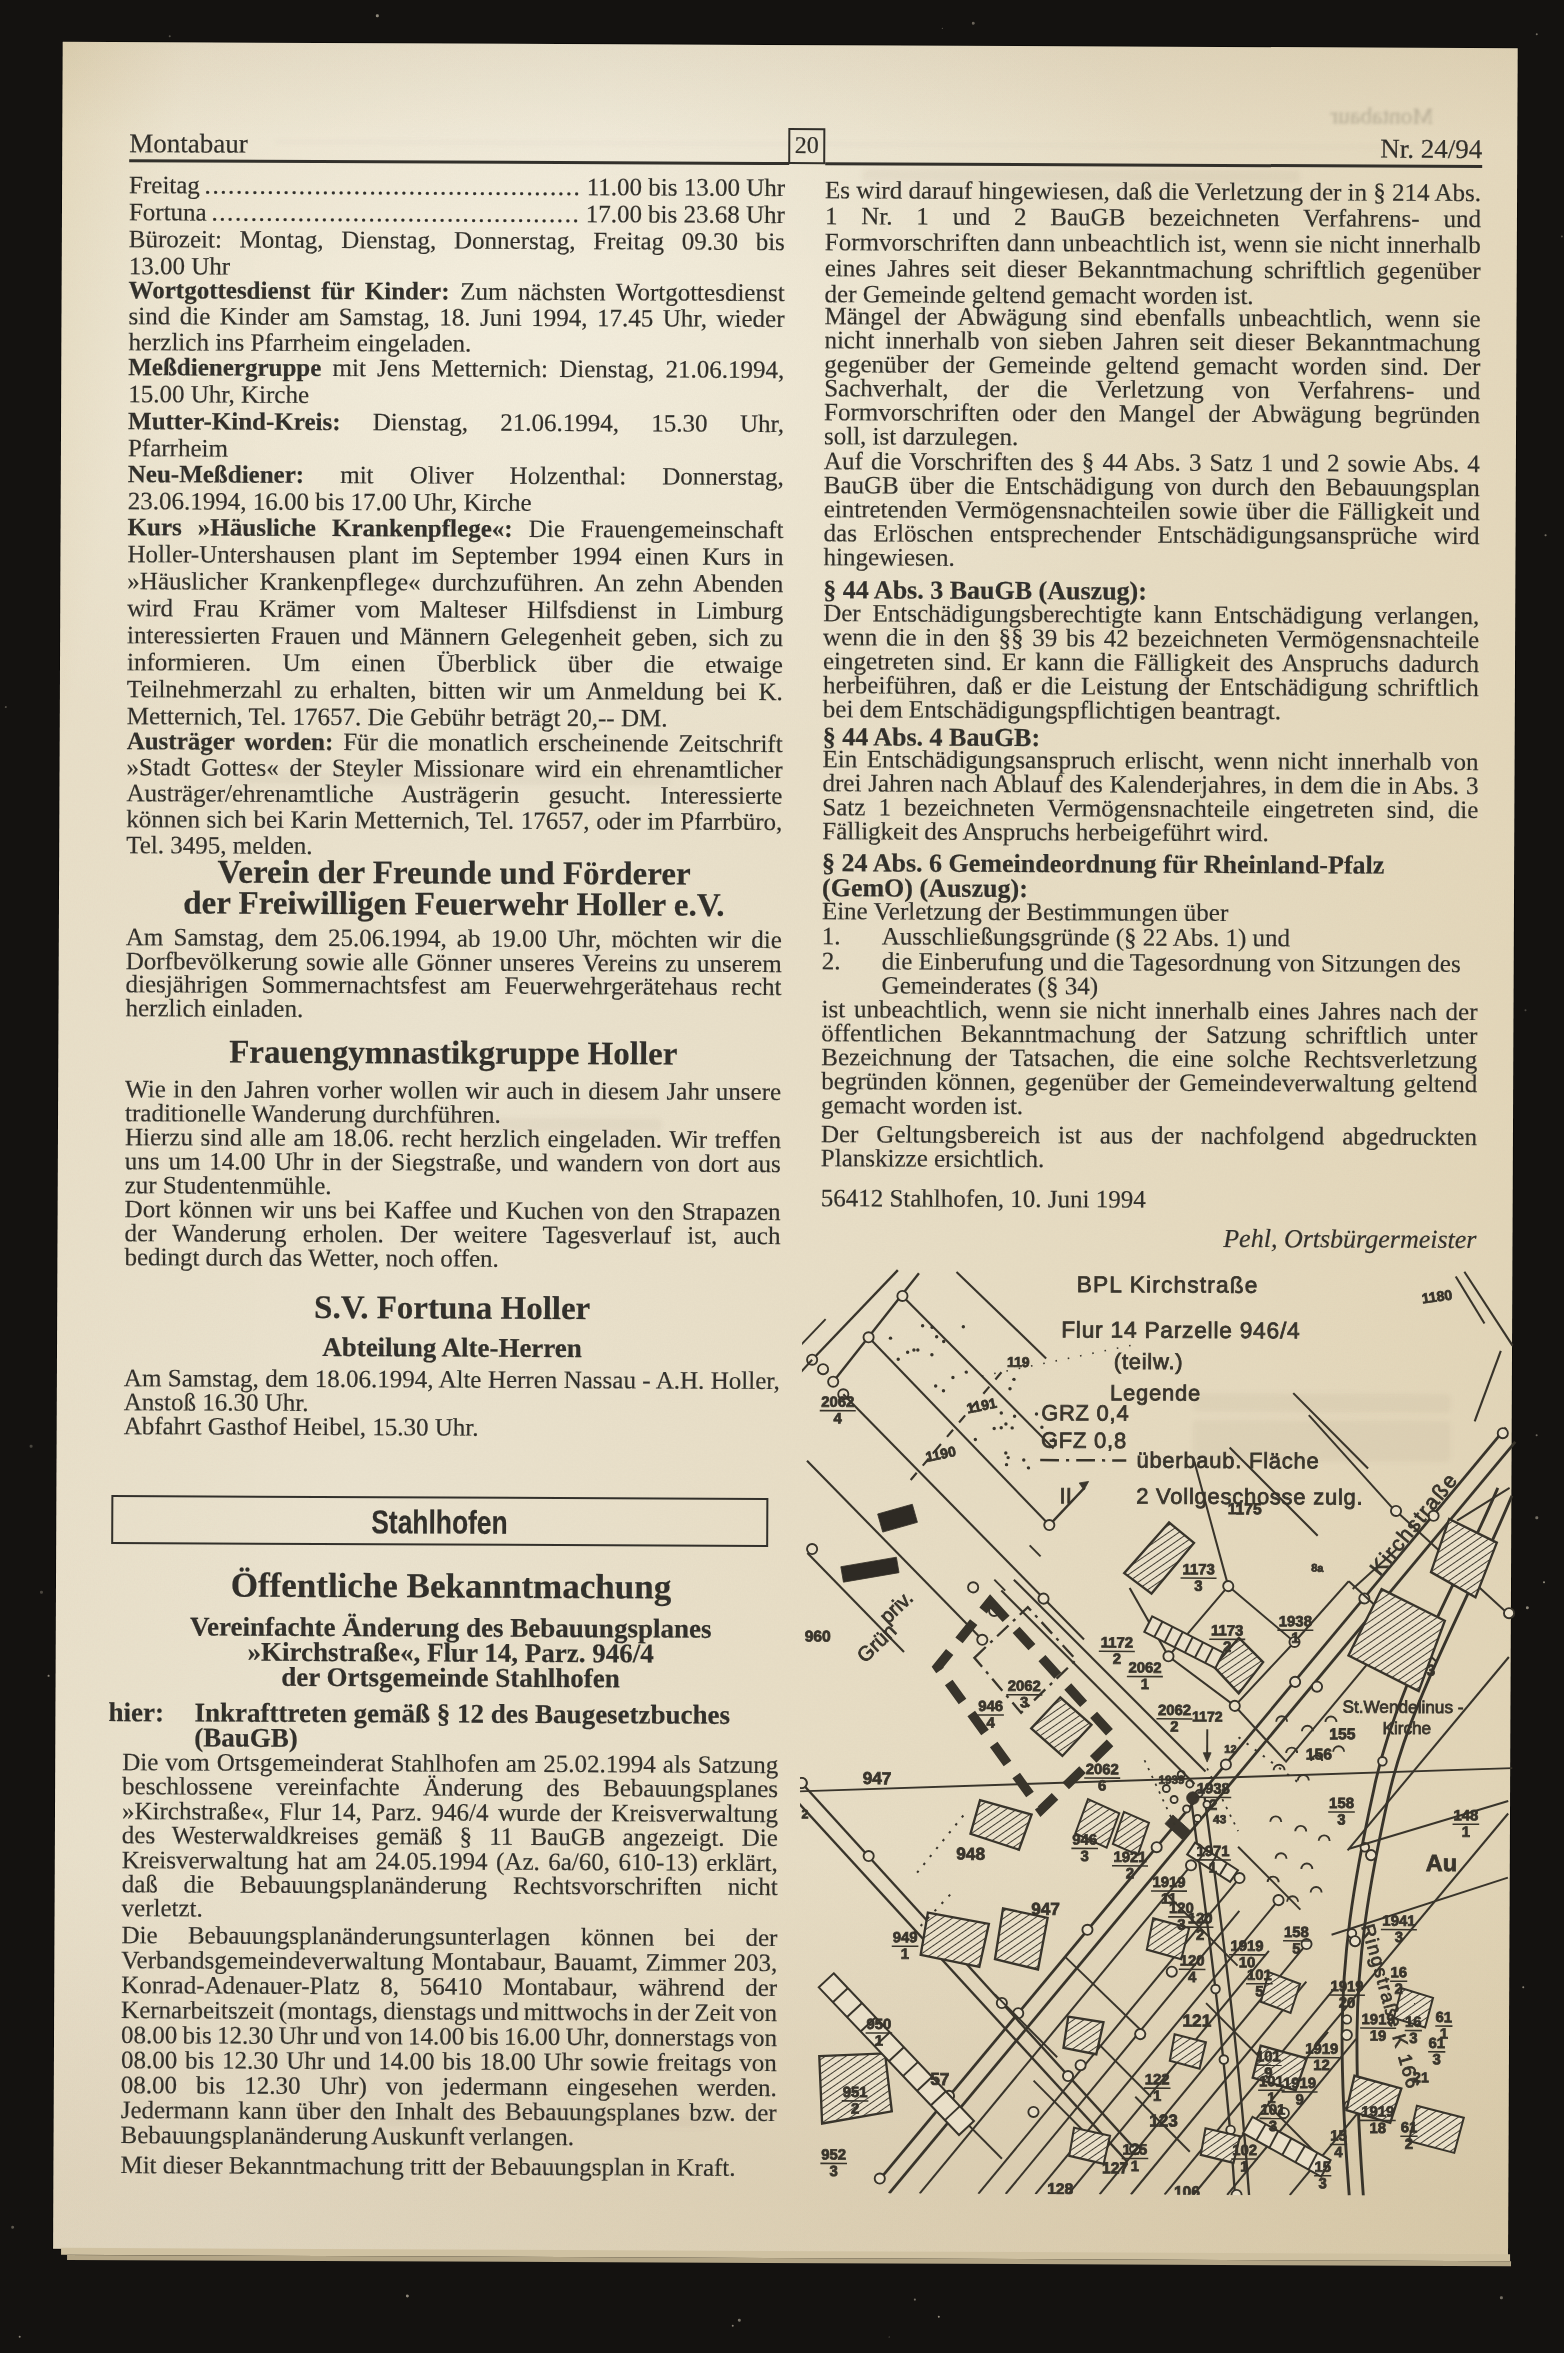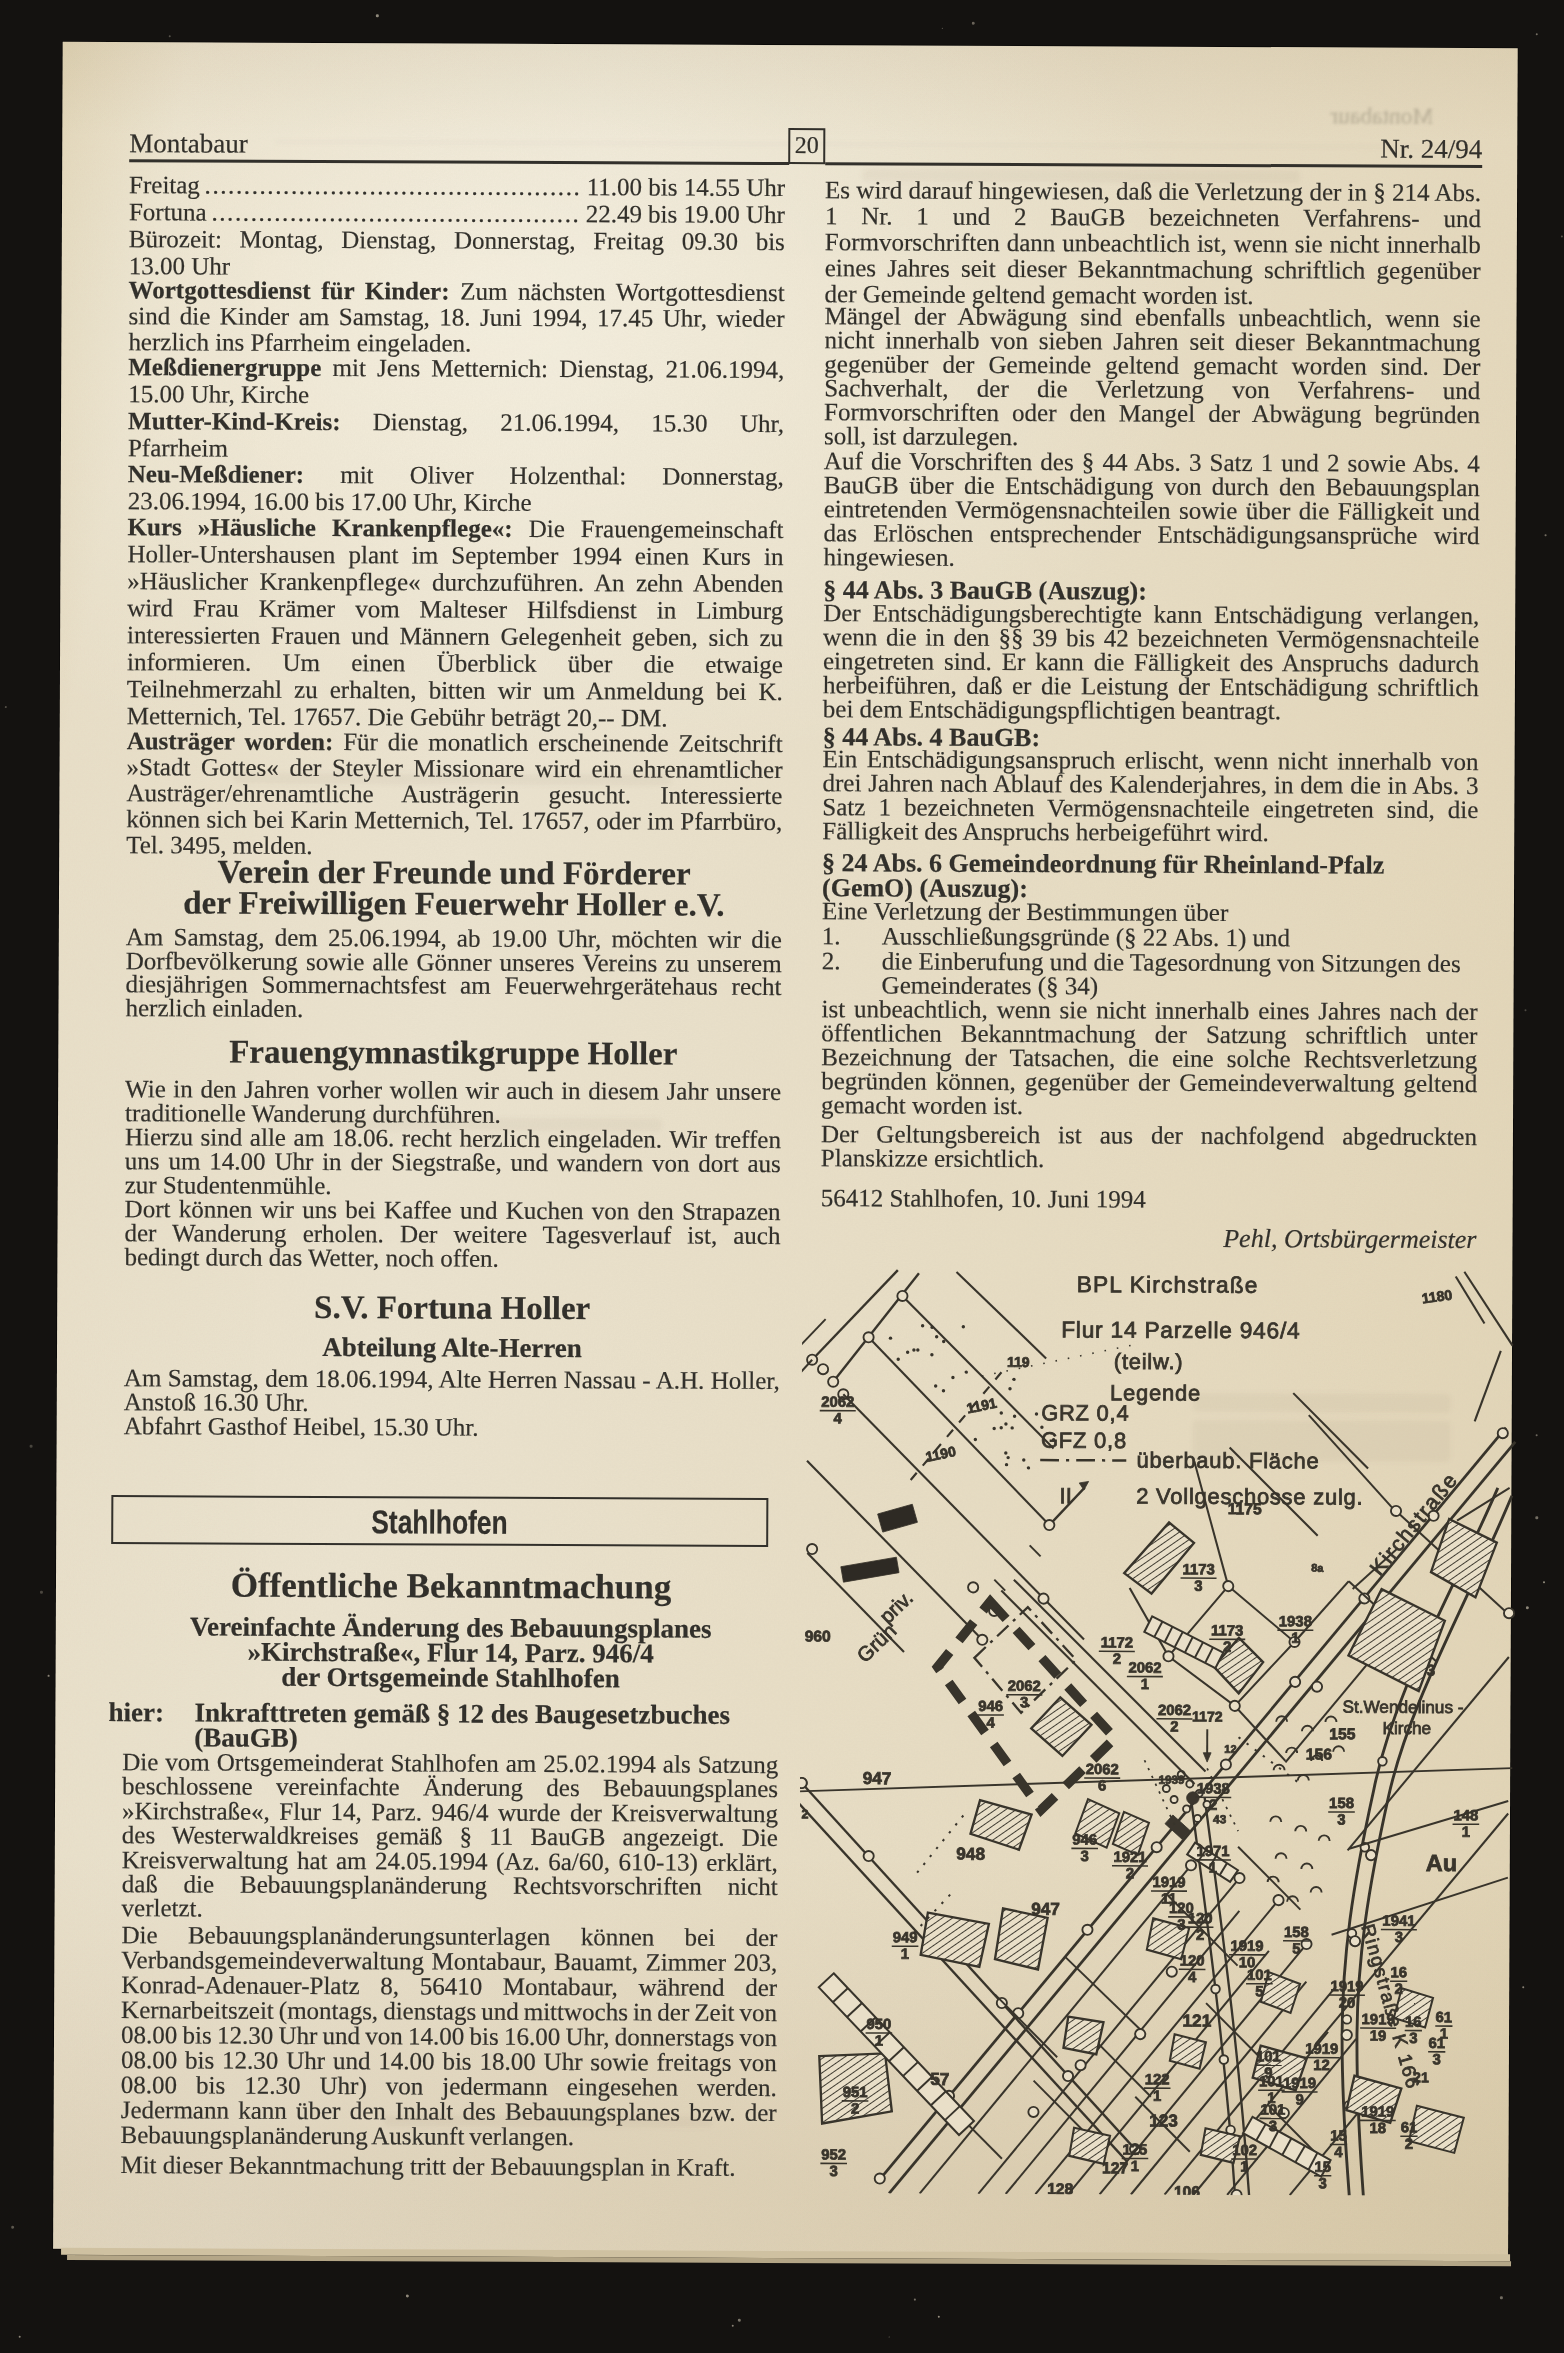--- a/index.html
+++ b/index.html
@@ -70,26 +70,26 @@
 <div class="t " style="left:1168px;top:131px;width:313px;font-size:27px;line-height:30px;text-align:right;">Nr. 24/94</div>
 
 <div class="t" style="left:128px;top:162px;width:660px;height:2.7px;background:#32302b;"></div>
 <div class="t" style="left:824px;top:162px;width:657px;height:2.7px;background:#32302b;"></div>
 <div class="gh2" style="left:274px;top:143px;width:1205px;height:1.6px;"></div>
 
 <div class="t" style="left:128px;top:174px;width:656px;font-size:25px;line-height:27px;">
 <div class="lead">
         <span>Freitag</span>
         <span class="dots">....................................................................................</span>
-        <span>11.00 bis 14.55 Uhr</span>
+        <span>11.00 bis 13.00 Uhr</span>
       </div>
 <div class="lead">
         <span>Fortuna</span>
         <span class="dots">....................................................................................</span>
-        <span>22.49 bis 19.00 Uhr</span>
+        <span>17.00 bis 23.68 Uhr</span>
       </div>
 <div class="j">Bürozeit: Montag, Dienstag, Donnerstag, Freitag 09.30 bis 13.00&nbsp;Uhr</div>
 </div>
 
 <div class="t j" style="left:128px;top:280px;width:656px;font-size:25px;line-height:26px;"><b>Wortgottesdienst für Kinder:</b> Zum nächsten Wortgottesdienst sind die Kinder am Samstag, 18. Juni 1994, 17.45 Uhr, wieder herzlich ins Pfarrheim eingeladen.</div>
 
 <div class="t j" style="left:128px;top:356px;width:656px;font-size:25px;line-height:27px;"><b>Meßdienergruppe</b> mit Jens Metternich: Dienstag, 21.06.1994, 15.00 Uhr, Kirche</div>
 
 <div class="t j" style="left:128px;top:410px;width:656px;font-size:25px;line-height:27px;"><b>Mutter-Kind-Kreis:</b> Dienstag, 21.06.1994, 15.30 Uhr, Pfarrheim</div>
 

